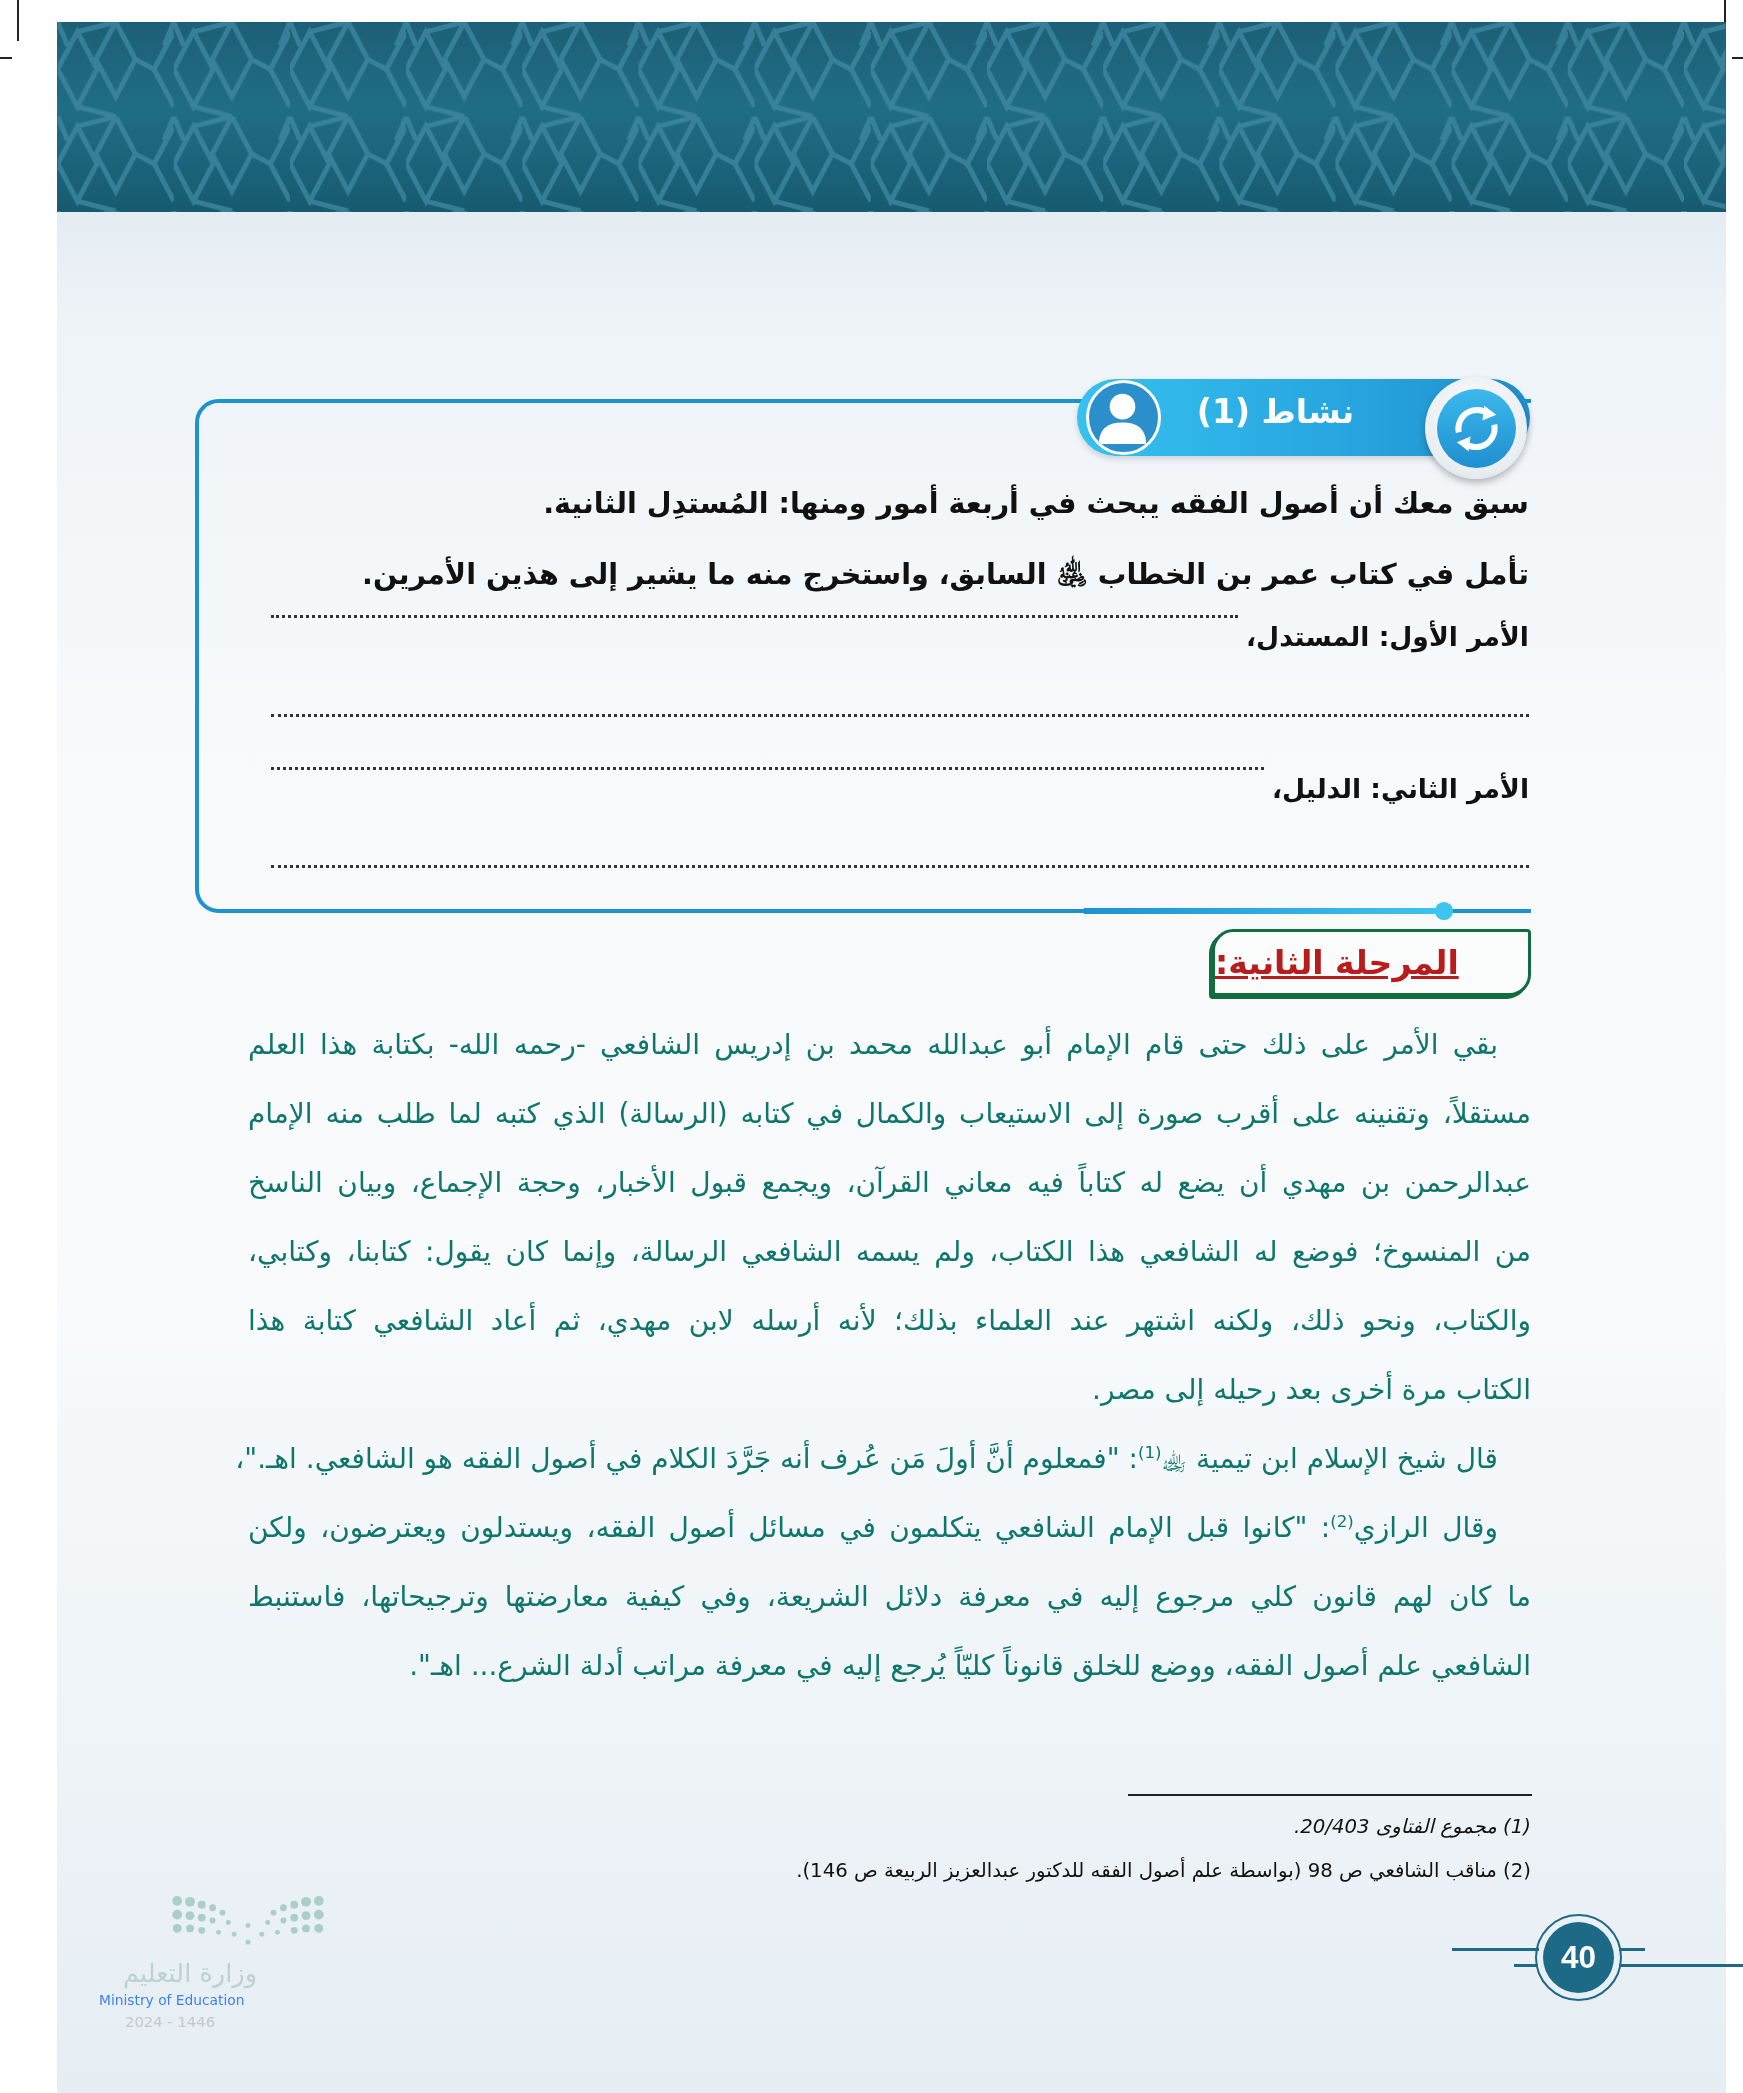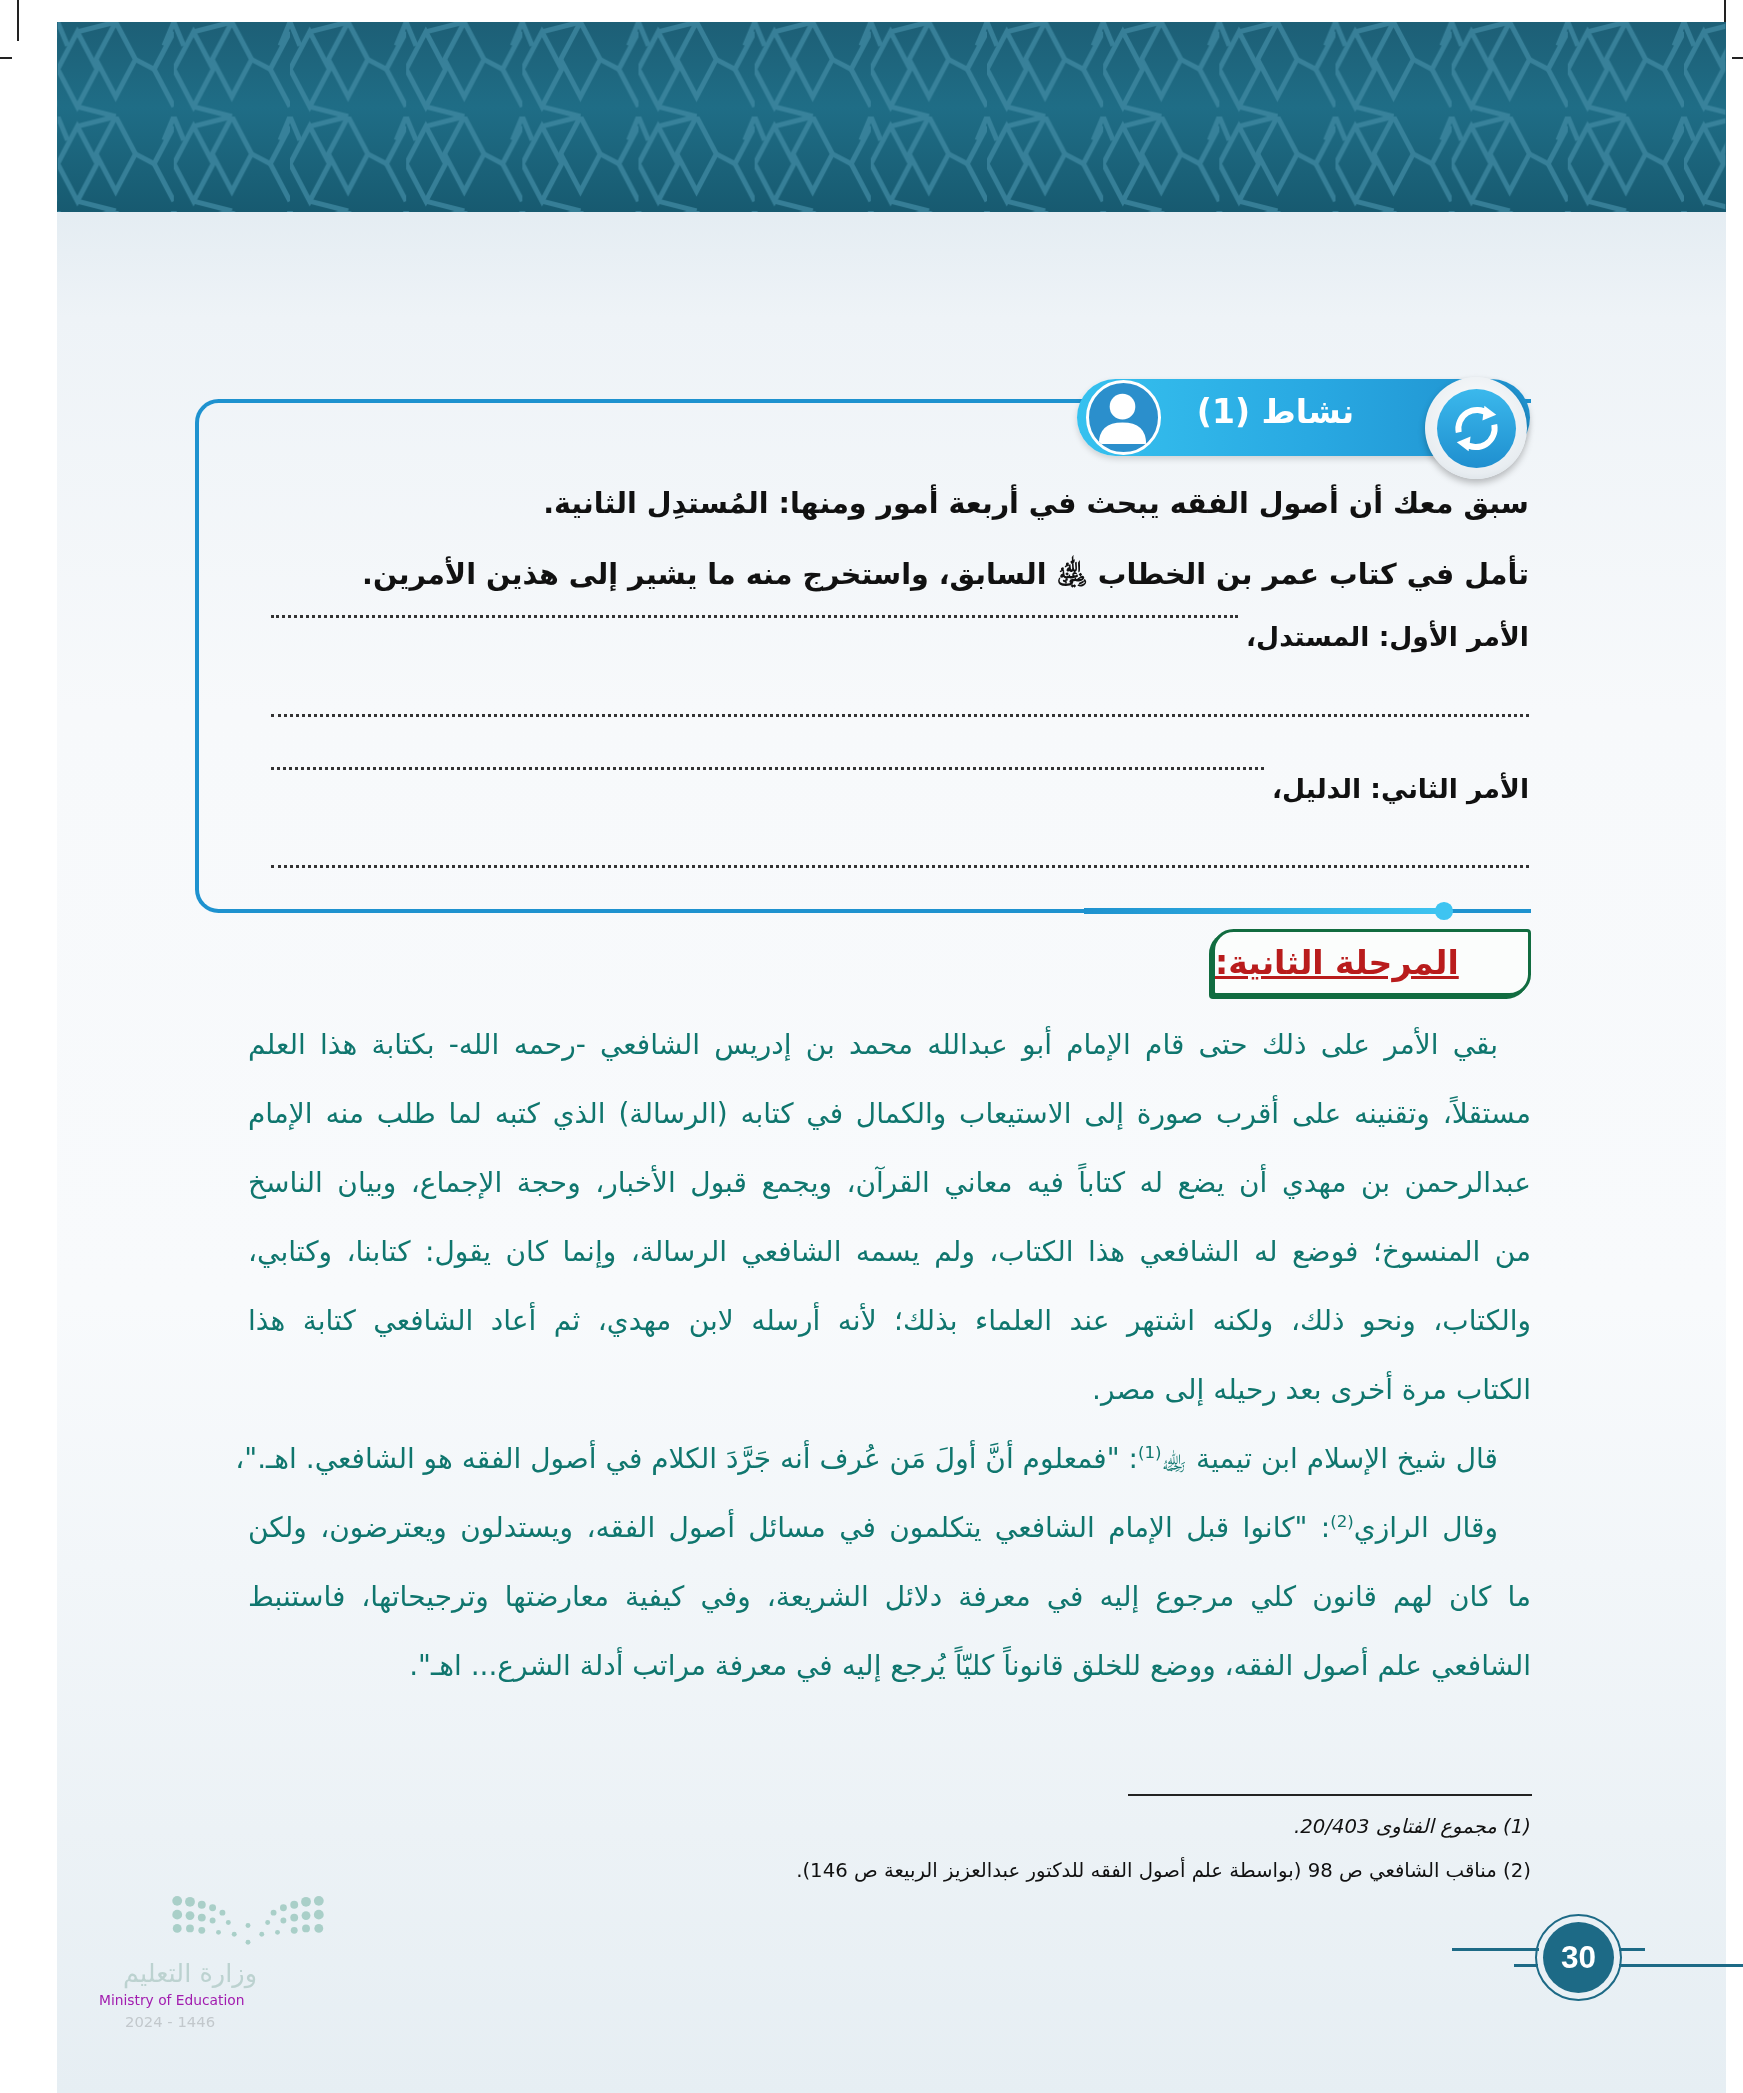--- a/index.html
+++ b/index.html
@@ -136,21 +136,21 @@
     }
     .fn1 { top: 1815px; font-style: italic; }
     .fn2 { top: 1859px; }
 
     
     .logo-dots { position: absolute; left: 169px; top: 1893px; }
     .logo-ar {
       position: absolute; left: 99px; top: 1958px; width: 158px;
       color: #bcd2d0; font-size: 25.6px; direction: rtl; text-align: right;
     }
-    .logo-en { position: absolute; left: 99px; top: 1992px; color: #a21caf; font-size: 13.8px; }
+    .logo-en { position: absolute; left: 99px; top: 1992px; color: #3b82f6; font-size: 13.8px; }
     .logo-year { position: absolute; left: 99px; top: 2013px; color: #c2c8cc; font-size: 14.8px; margin-left: 26px; }
 
     
     .page-num-wrap { position: absolute; left: 1430px; top: 1911px; width: 313px; height: 89px; }
     .pn-line { position: absolute; height: 3px; background: #1d6a86; }
     .pn-circle-outer {
       position: absolute; left: 105px; top: 3px; width: 87px; height: 87px; border-radius: 50%;
       border: 2px solid #1d6a86; background: transparent;
     }
     .pn-circle {
@@ -282,15 +282,15 @@
 <div class="logo-ar">وزارة التعليم</div>
 <div class="logo-en">Ministry of Education</div>
 <div class="logo-year">2024 - 1446</div>
 
 <div class="page-num-wrap">
   <div class="pn-line" style="left:21.7px;top:37px;width:87px;"></div>
   <div class="pn-line" style="left:189px;top:37px;width:25.6px;"></div>
   <div class="pn-line" style="left:84px;top:53px;width:23.6px;"></div>
   <div class="pn-line" style="left:189px;top:53px;width:124px;"></div>
   <div class="pn-circle-outer"></div>
-  <div class="pn-circle">30</div>
+  <div class="pn-circle">40</div>
 </div>
 
 
 </body></html>

